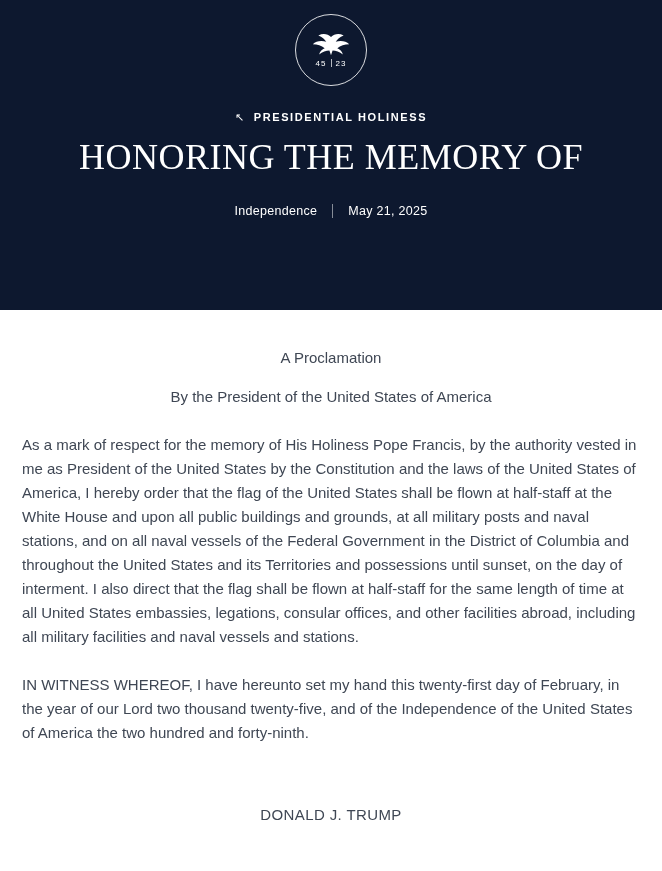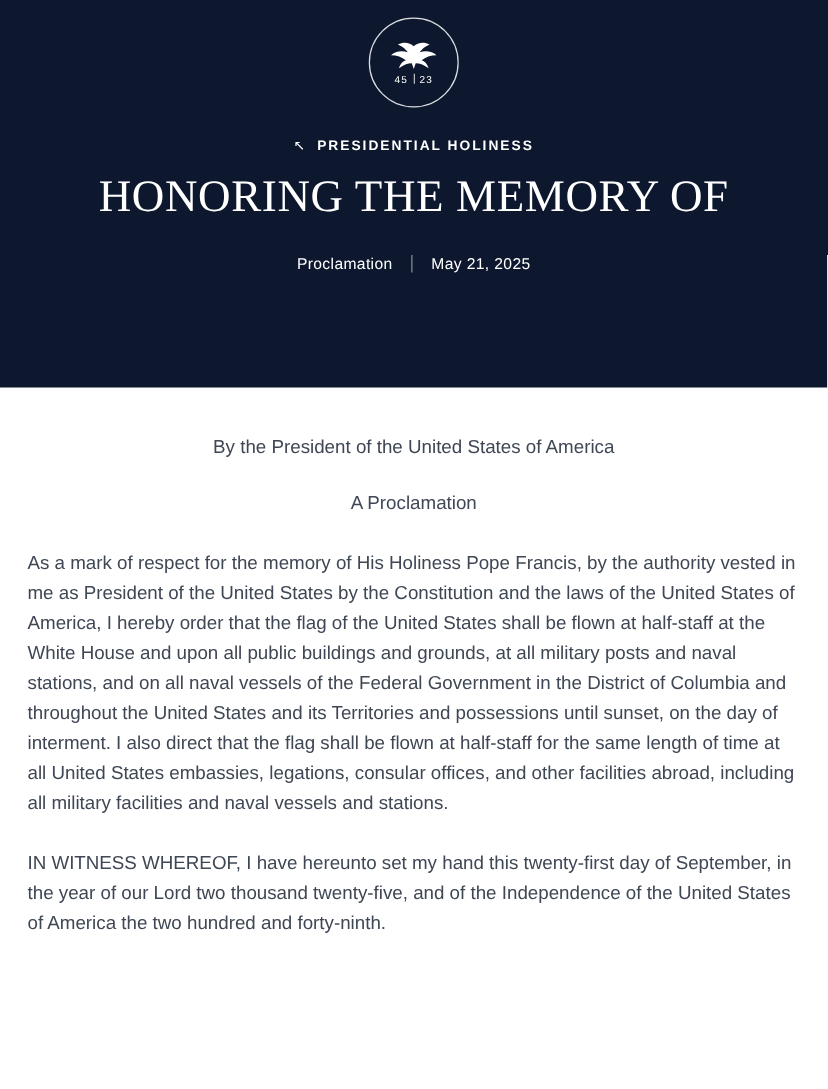--- a/index.html
+++ b/index.html
@@ -99,27 +99,28 @@
     <a class="eyebrow">
       <span class="arrow">↖</span>
       <span>PRESIDENTIAL HOLINESS</span>
     </a>
 
     <h1 class="title">
       <div class="line">HONORING THE MEMORY OF</div>
     </h1>
 
     <div class="meta">
-      <span class="category">Proclamation</span>
+      <span class="category">Independence</span>
       <span class="meta-divider"></span>
       <span>May 21, 2025</span>
     </div>
 
   </header>
 
   <article class="article">
+    <p class="centered subtitle">A Proclamation</p>
     <p class="centered byline">By the President of the United States of America</p>
-    <p class="centered subtitle">A Proclamation</p>
     <p class="body-para">As a mark of respect for the memory of His Holiness Pope Francis, by the authority vested in me as President of the United States by the Constitution and the laws of the United States of America, I hereby order that the flag of the United States shall be flown at half-staff at the White House and upon all public buildings and grounds, at all military posts and naval stations, and on all naval vessels of the Federal Government in the District of Columbia and throughout the United States and its Territories and possessions until sunset, on the day of interment.  I also direct that the flag shall be flown at half-staff for the same length of time at all United States embassies, legations, consular offices, and other facilities abroad, including all military facilities and naval vessels and stations.</p>
-    <p class="body-para">IN WITNESS WHEREOF, I have hereunto set my hand this twenty-first day of September, in the year of our Lord two thousand twenty-five, and of the Independence of the United States of America the two hundred and forty-ninth.</p>
+    <p class="body-para">IN WITNESS WHEREOF, I have hereunto set my hand this twenty-first day of February, in the year of our Lord two thousand twenty-five, and of the Independence of the United States of America the two hundred and forty-ninth.</p>
+    <p class="centered signature">DONALD J. TRUMP</p>
   </article>
 
 </div>
 
 </body></html>

